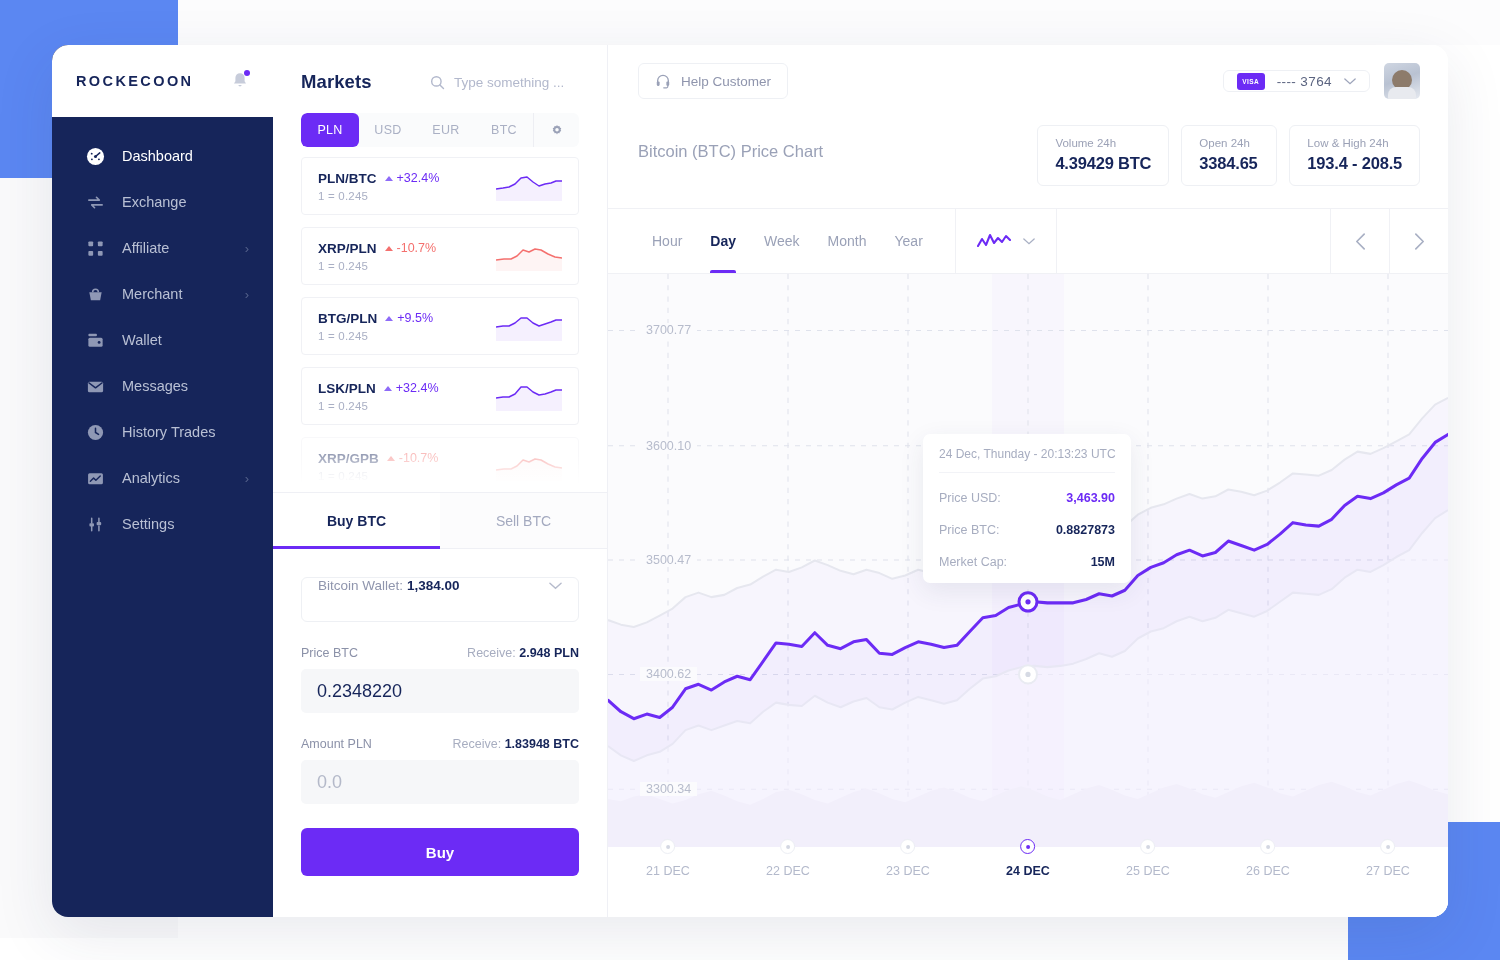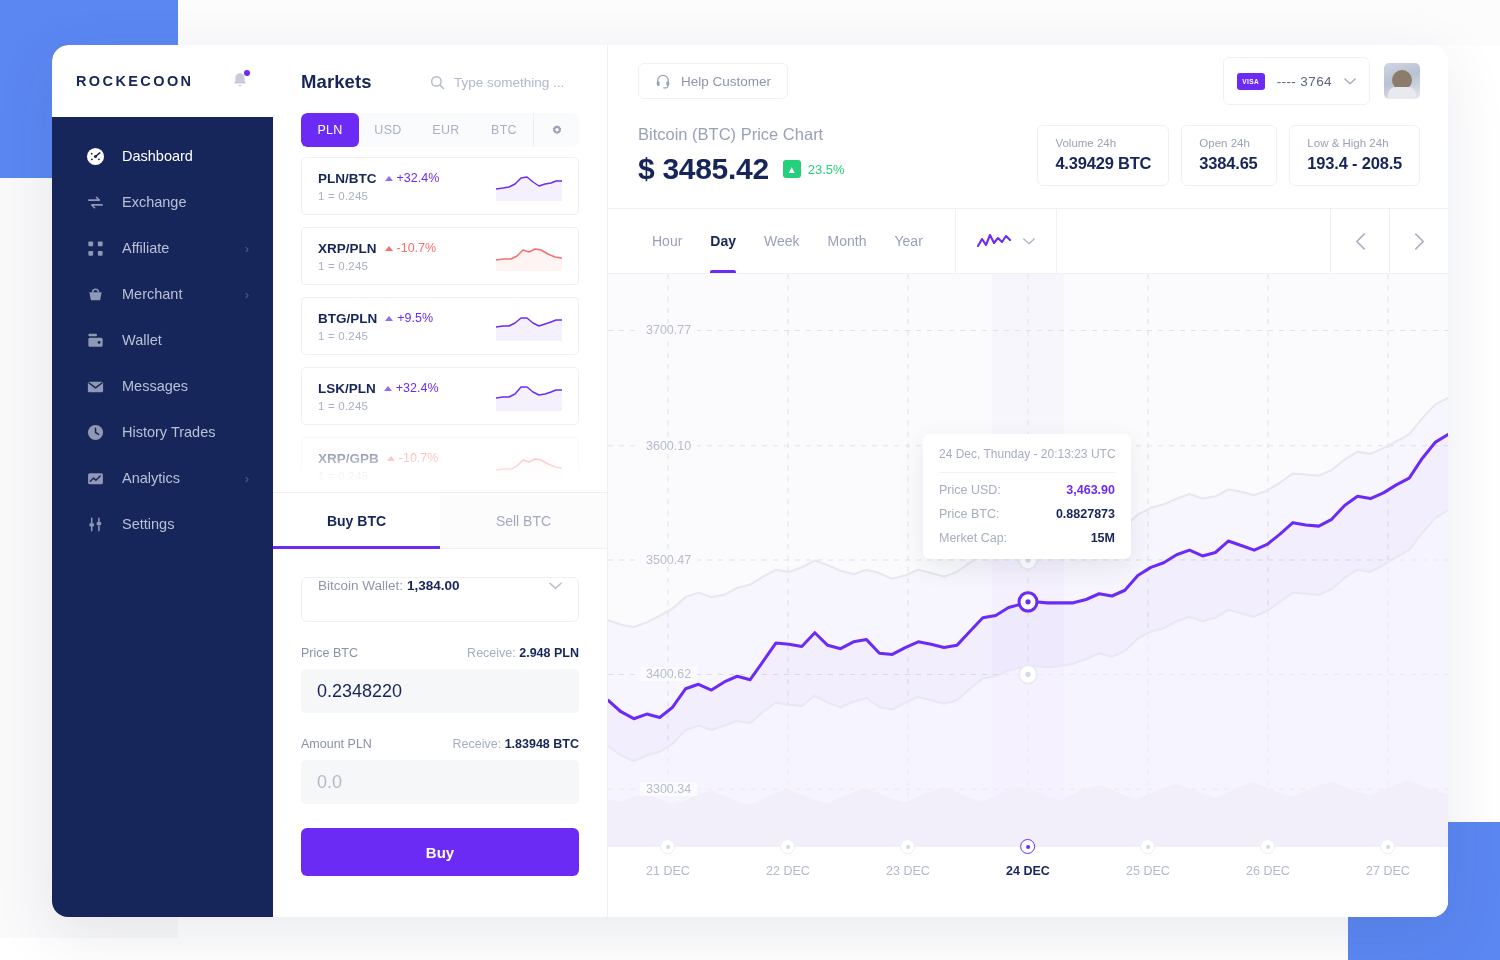--- a/index.html
+++ b/index.html
@@ -145,21 +145,21 @@
   .main { flex: 1; display: flex; flex-direction: column; min-width: 0; background: #fff; }
   .topbar { height: 72px; display: flex; align-items: center; padding: 0 28px 0 30px; justify-content: space-between; }
   .help-btn {
     display: flex; align-items: center; gap: 10px;
     border: 1px solid #eef0f4; border-radius: 6px;
     height: 36px; padding: 0 16px; cursor: pointer;
     font-size: 13.5px; color: #8f95ad; background: #fff;
   }
   .card-chip {
     margin-left: auto; display: flex; align-items: center; gap: 12px;
-    border: 1px solid #eef0f4; border-radius: 6px; height: 48px; padding: 0 13px; cursor: pointer;
+    border: 1px solid #eef0f4; border-radius: 6px; height: 22px; padding: 0 13px; cursor: pointer;
   }
   .visa { width: 28px; height: 17px; background: #6c2bf5; border-radius: 3px; color:#fff; font-size:6.5px; font-weight:700; display:flex; align-items:center; justify-content:center; letter-spacing:.4px; }
   .card-num { font-size: 13.5px; color: #5b6480; letter-spacing: .4px; }
   .card-chev { color: #9ea5bb; font-size: 12px; }
   .avatar {
     width: 36px; height: 36px; border-radius: 5px; margin-left: 14px; cursor: pointer;
     background: linear-gradient(160deg,#cfd6e2 0%,#b9c2d2 45%,#e5e9f0 100%);
     position: relative; overflow: hidden;
   }
   .avatar::after {
@@ -207,21 +207,21 @@
   .chart-area { flex: 1; position: relative; overflow: hidden; background: #fbfbfd; }
   .chart-svg { position: absolute; inset: 0; width: 100%; height: 100%; }
   .ylabel { position: absolute; font-size: 12.5px; color: #b7bccc; }
 
   .tooltip {
     position: absolute; left: 315px; top: 160px; width: 208px;
     background: #fff; border-radius: 7px; box-shadow: 0 8px 26px rgba(40,50,90,0.09);
     padding: 13px 16px 14px 16px;
   }
   .tt-date { font-size: 12px; color: #a7adc0; padding-bottom: 11px; border-bottom: 1px solid #f2f3f7; white-space: nowrap; }
-  .tt-row { display: flex; align-items: baseline; margin-top: 10px; }
+  .tt-row { display: flex; align-items: baseline; margin-top: 18px; }
   .tt-k { font-size: 12.5px; color: #a7adc0; }
   .tt-v { margin-left: auto; font-size: 12.5px; font-weight: 700; color: #16255a; }
   .tt-v.accent { color: #6c2bf5; }
 
   .xaxis { height: 70px; display: flex; align-items: flex-start; background: #fff; position: relative; }
   .xtick { position: absolute; transform: translateX(-50%); text-align: center; }
   .xdot {
     width: 15px; height: 15px; border-radius: 50%; background: #fff;
     border: 1.5px solid #eceef4; margin: -8px auto 0 auto;
     display: flex; align-items: center; justify-content: center;
@@ -532,27 +532,20 @@
               <path d="M1 1l6 5.5L13 1" stroke="#9ea5bb" stroke-width="1.5" fill="none" stroke-linecap="round"></path>
             </svg>
         </span>
       </div>
       <div class="avatar"></div>
     </div>
 
     <div class="price-row">
       <div>
         <div class="p-title">Bitcoin (BTC) Price Chart</div>
-        <div class="p-line">
-          <span class="p-big">$ 3485.42</span>
-          <span class="p-badge">
-            <span class="p-arrow">▲</span>
-            <span class="p-pct">23.5%</span>
-          </span>
-        </div>
       </div>
 
       <div class="stats">
         <div class="stat">
           <div class="stat-k">Volume 24h</div>
           <div class="stat-v">4.39429 BTC</div>
         </div>
         <div class="stat">
           <div class="stat-k">Open 24h</div>
           <div class="stat-v">3384.65</div>

